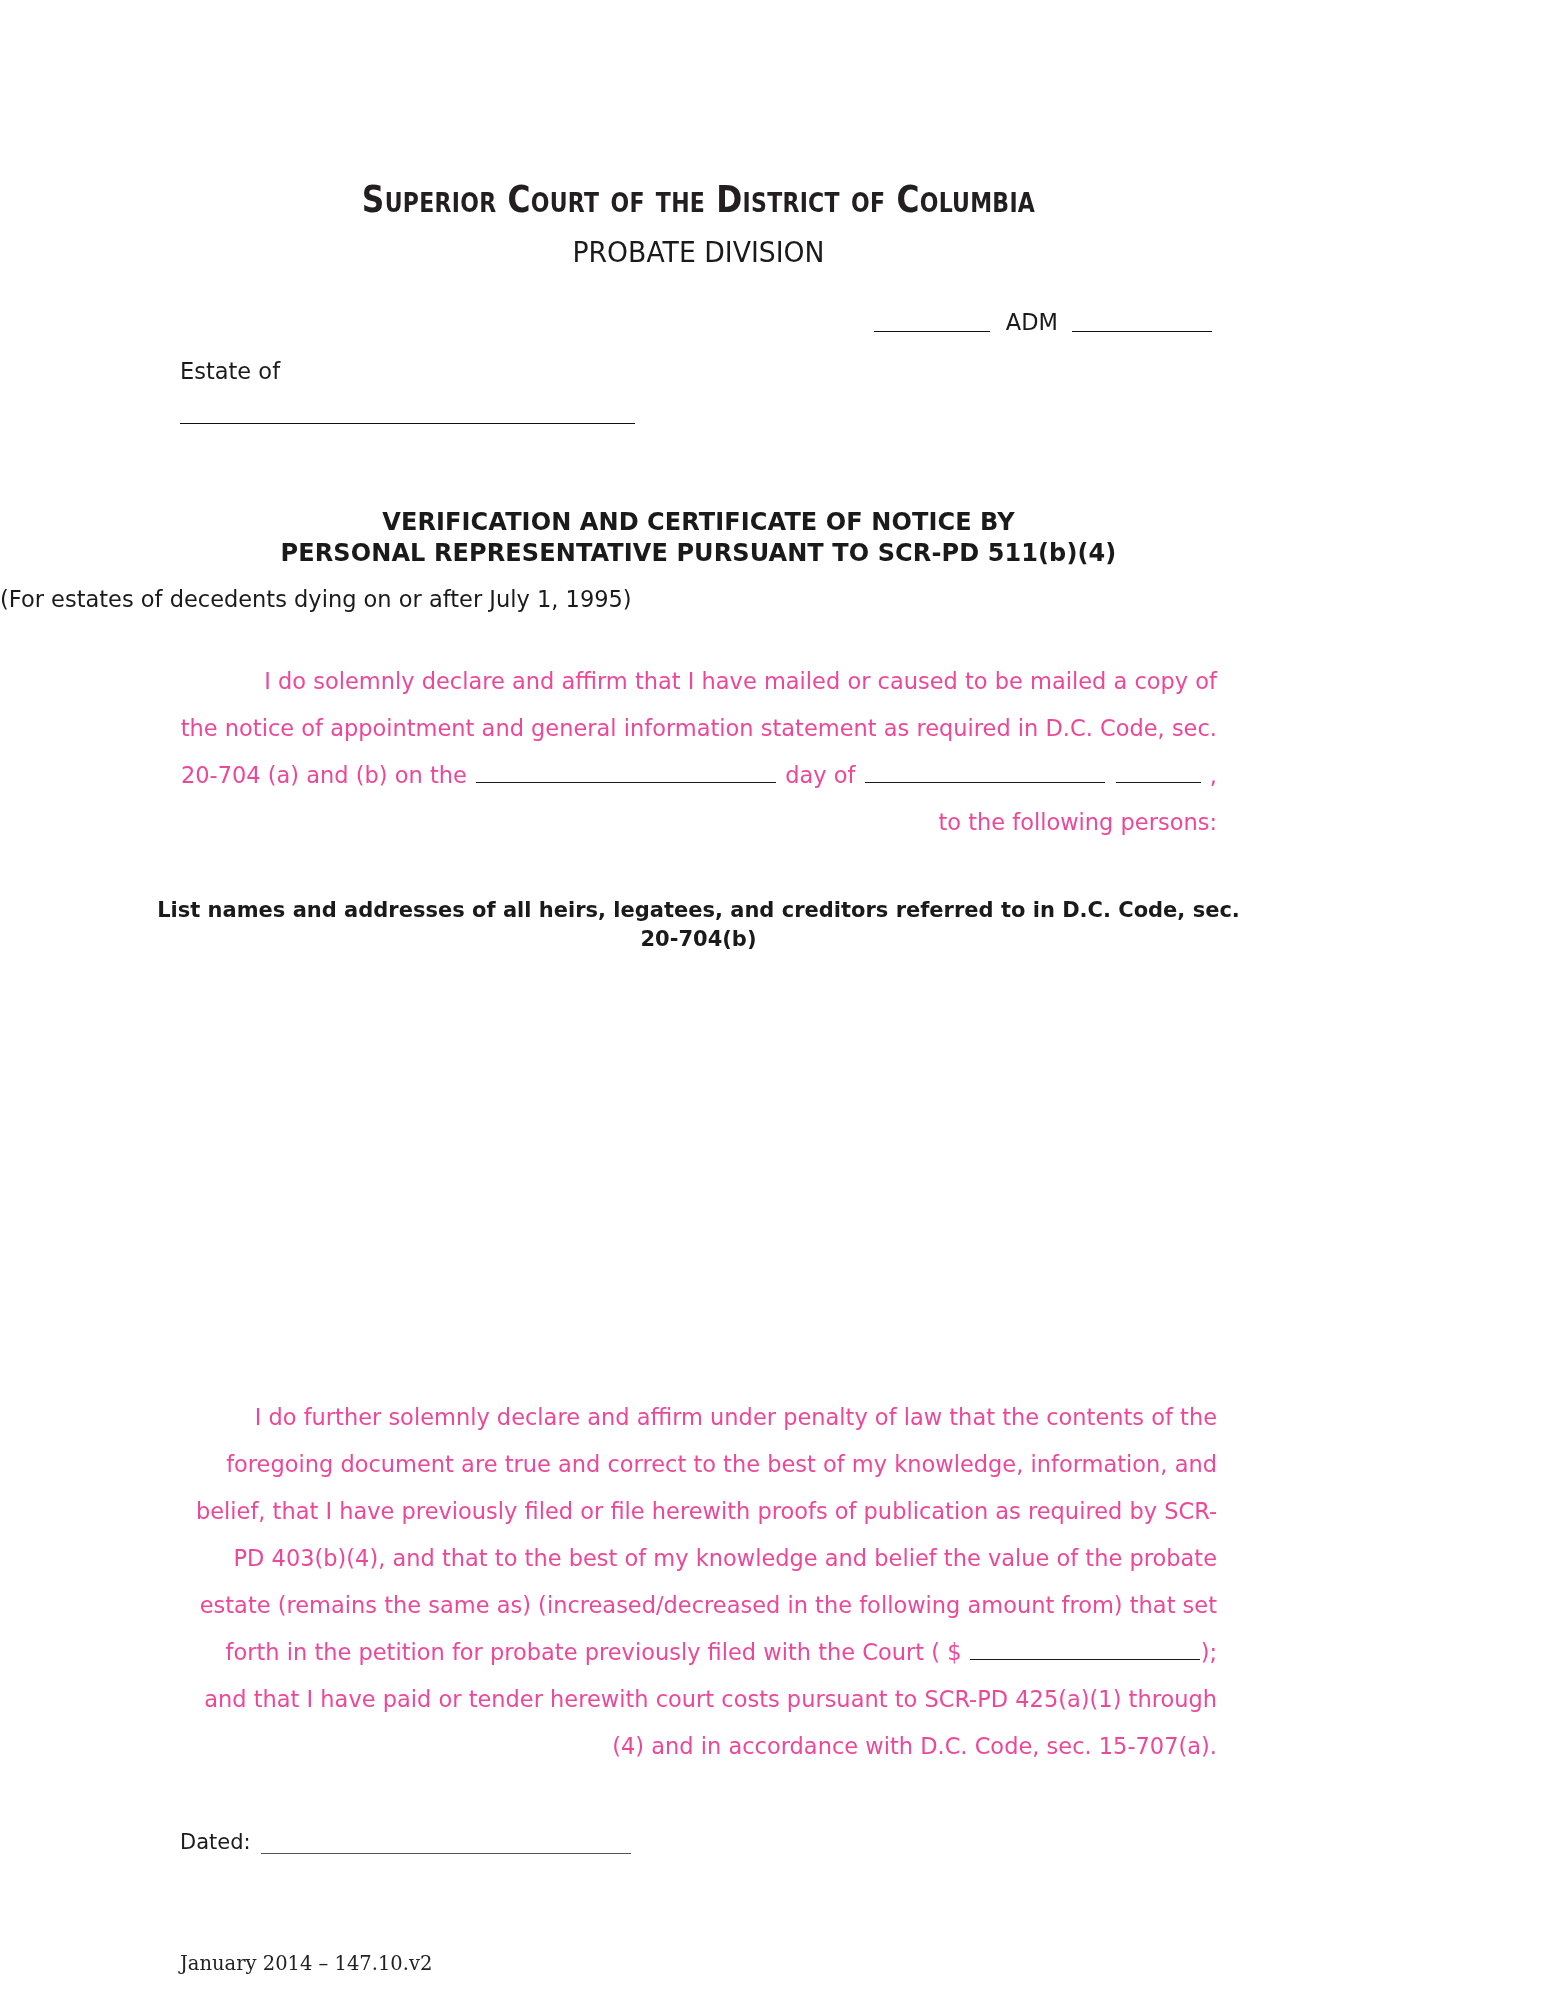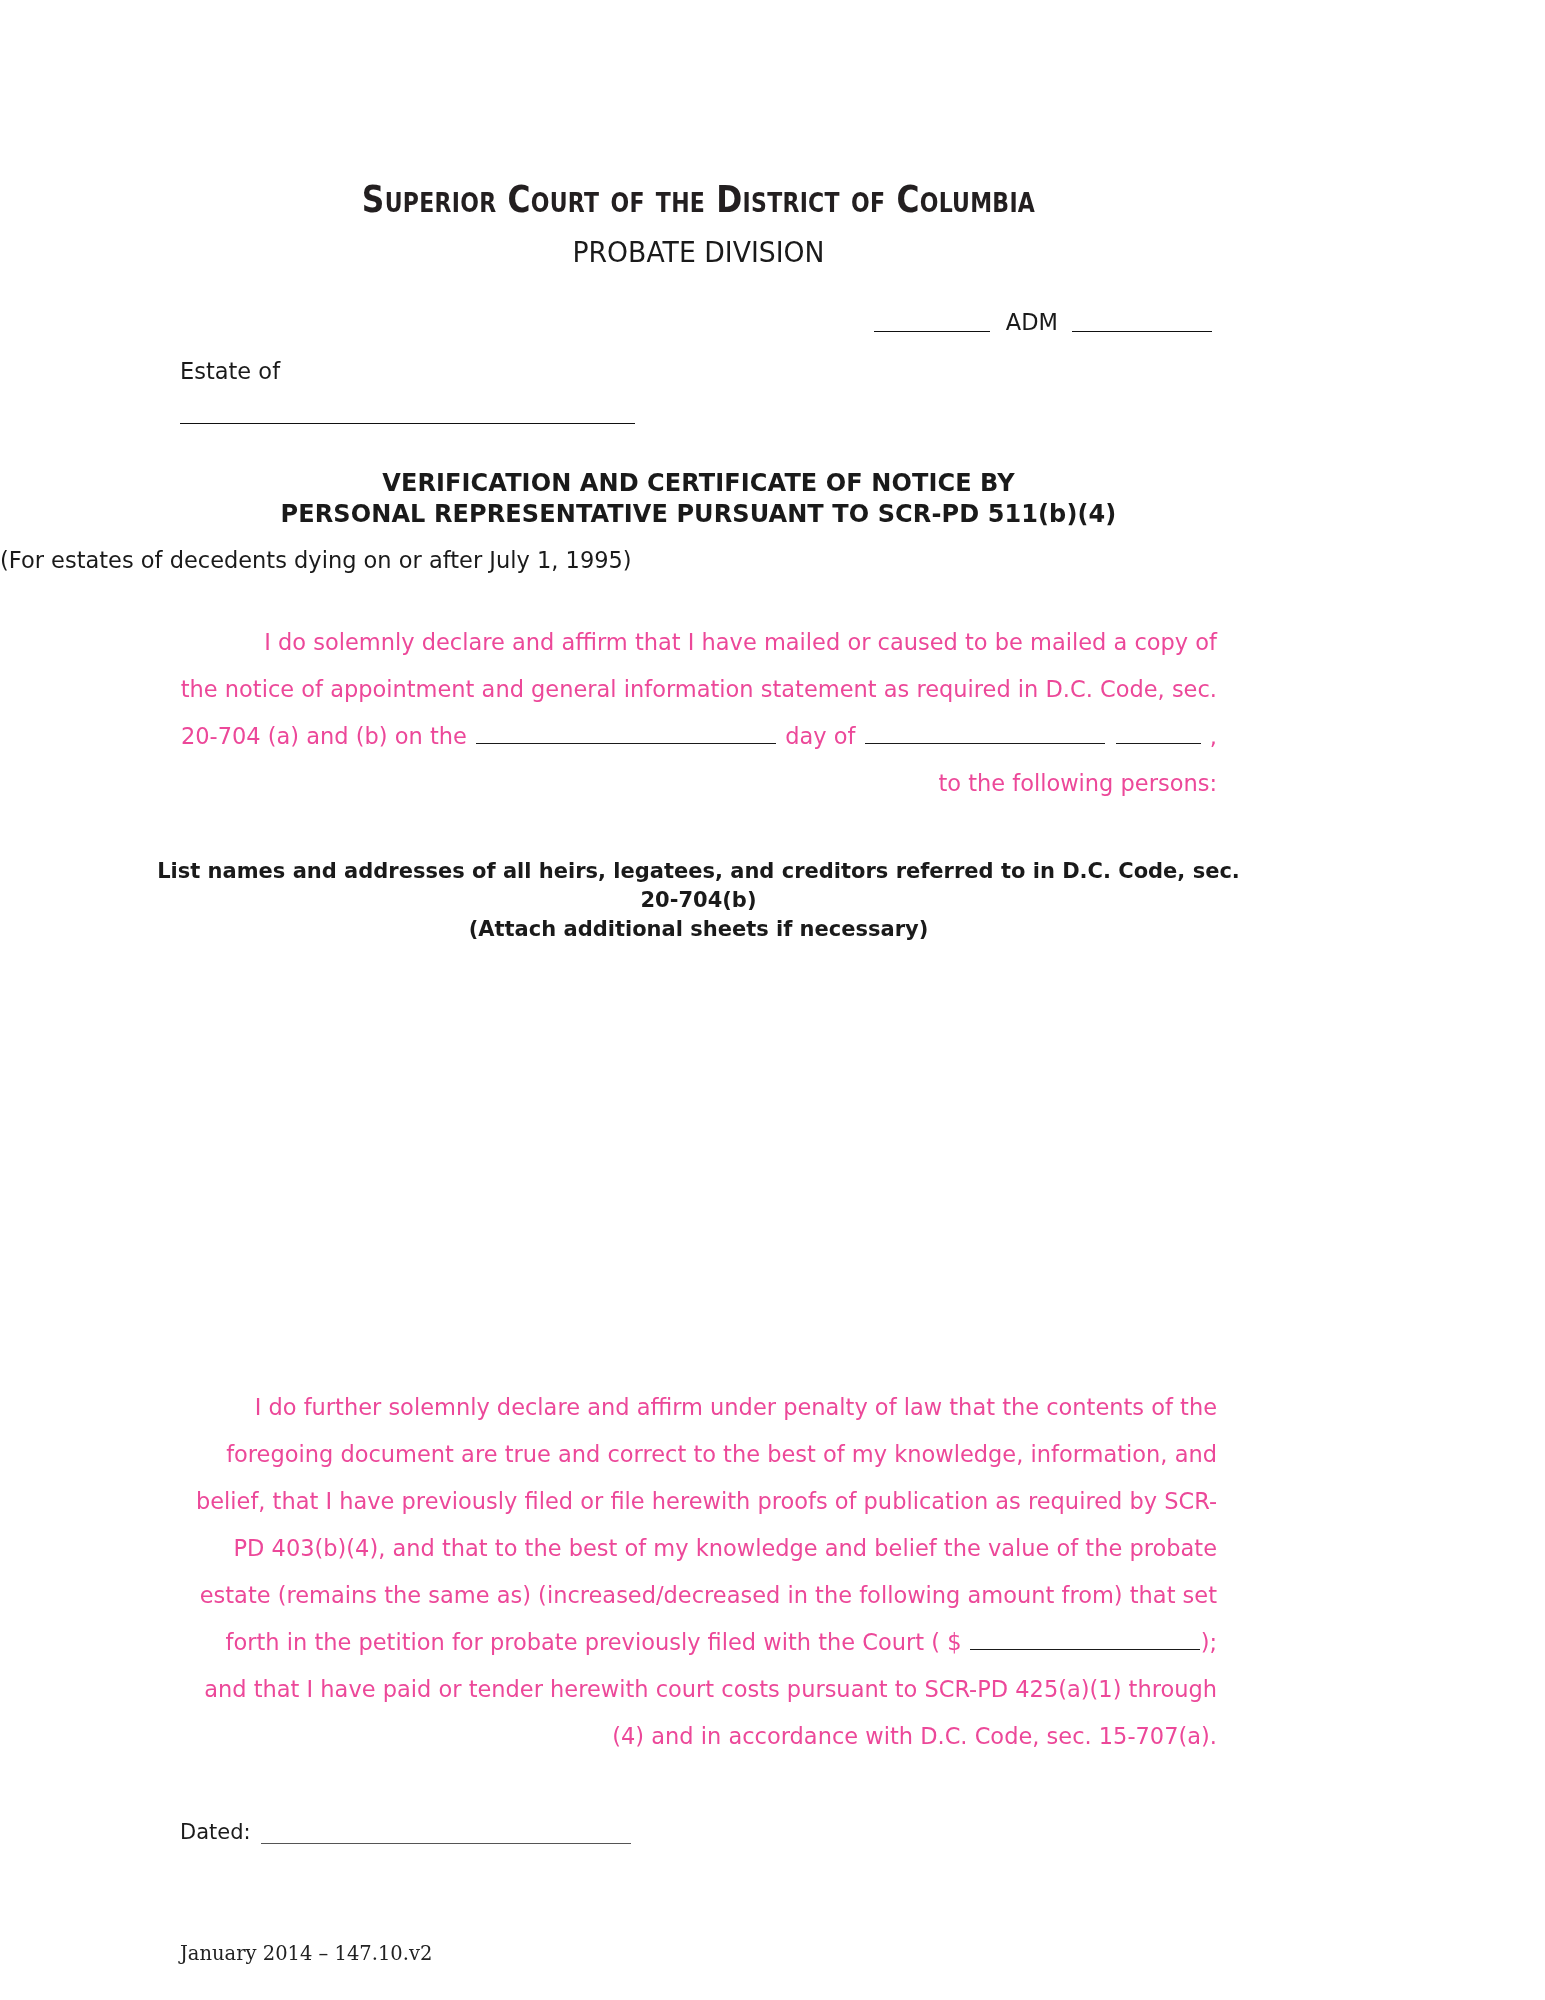--- a/index.html
+++ b/index.html
@@ -91,21 +91,21 @@
   .deceased-label {
     width: 455px;
     text-align: center;
     font-size: 20px;
     padding-top: 7px;
     letter-spacing: 0.2px;
   }
 
   
   .doc-heading {
-    margin-top: 44px;
+    margin-top: 83px;
     text-align: center;
     font-size: 24px;
     font-weight: bold;
     line-height: 1.33;
     letter-spacing: 0.1px;
     color: #1a1a1a;
     padding: 0 170px;
   }
   .doc-subheading {
     margin-top: 16px;
@@ -215,21 +215,20 @@
     <span class="indent"></span><span>I do solemnly declare and affirm that I have mailed or caused to be mailed a copy of the notice of appointment and general information statement as required in D.C. Code, sec. 20-704 (a) and (b) on the</span>
     <span class="fill-blank blank-day"></span>
     <span>day of</span>
     <span class="fill-blank blank-month"></span>
     <span class="fill-blank blank-year"></span>
     <span>, to the following persons:</span>
   </div>
 
   <div class="instruction">
     <div>List names and addresses of all heirs, legatees, and creditors referred to in D.C. Code, sec. 20-704(b)</div>
-    <div>(Attach additional sheets if necessary)</div>
   </div>
 
   <div class="listing-area"></div>
 
   <div class="body-para second">
     <span class="indent"></span><span>I do further solemnly declare and affirm under penalty of law that the contents of the foregoing document are true and correct to the best of my knowledge, information, and belief, that I have previously filed or file herewith proofs of publication as required by SCR-PD 403(b)(4), and that to the best of my knowledge and belief the value of the probate estate (remains the same as) (increased/decreased in the following amount from) that set forth in the petition for probate previously filed with the Court ( $</span>
     <span class="fill-blank blank-amount"></span><span>); and that I have paid or tender herewith court costs pursuant to SCR-PD 425(a)(1) through (4) and in accordance with D.C. Code, sec. 15-707(a).</span>
   </div>
 
   <div class="dated-row">

